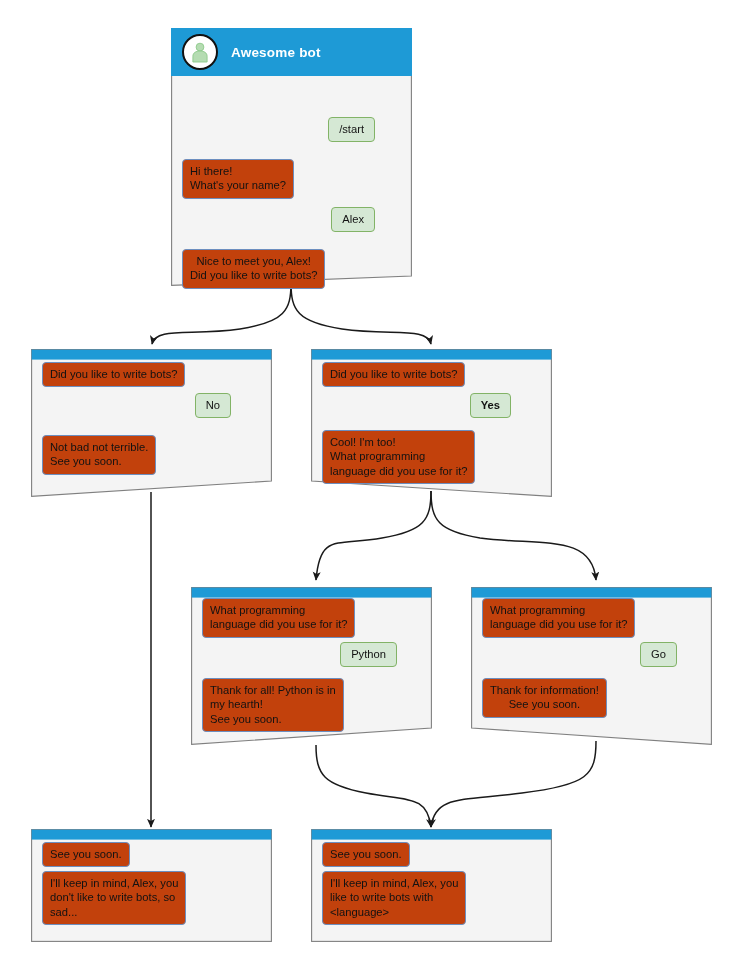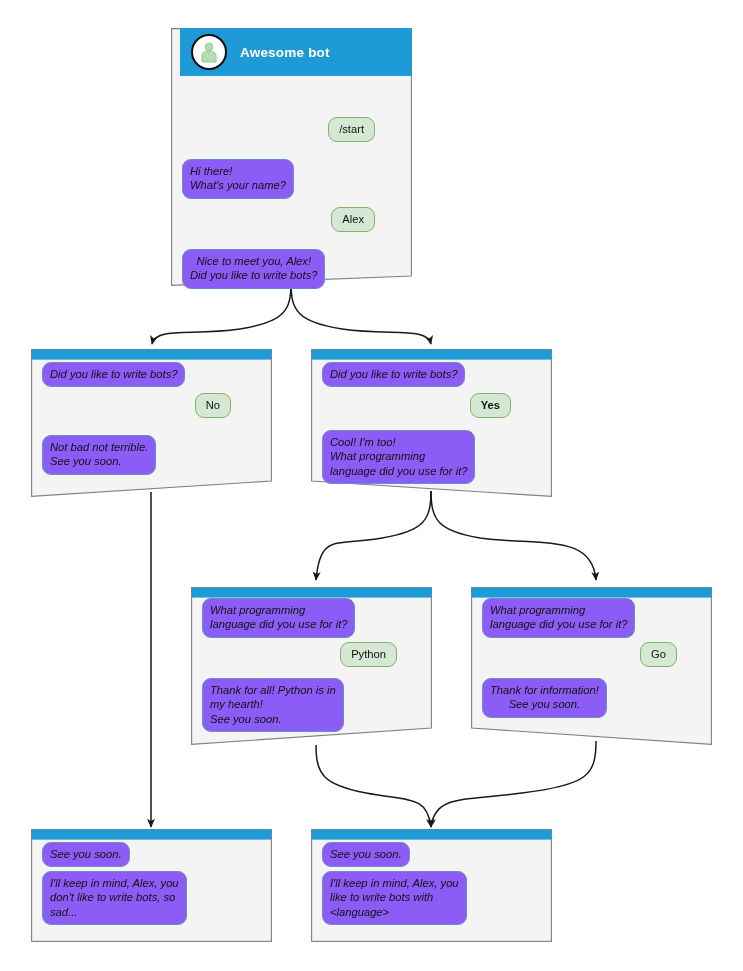--- a/index.html
+++ b/index.html
@@ -11,48 +11,48 @@
   #canvas{position:absolute;left:0;top:0;width:743px;height:971px;}
   #edges{position:absolute;left:0;top:0;width:743px;height:971px;pointer-events:none;}
 
   
   .card{position:absolute;}
   .card-shape{position:absolute;left:0;top:0;width:100%;height:100%;}
   .card-inner{position:absolute;left:0;top:0;width:100%;height:100%;}
 
   
   .root-head{
-    position:absolute;left:9px;top:0;right:0;height:48px;background:#1e9ad6;
+    position:absolute;left:0;top:0;right:0;height:48px;background:#1e9ad6;
     display:flex;align-items:center;box-sizing:border-box;padding-left:11px;
   }
   .avatar{
     width:36px;height:36px;border-radius:50%;background:#ffffff;
     border:2px solid #111111;box-sizing:border-box;
     display:flex;align-items:center;justify-content:center;flex:0 0 auto;
   }
   .bot-title{
     color:#ffffff;font-size:13.5px;font-weight:bold;margin-left:13px;
     letter-spacing:.2px;white-space:nowrap;
   }
   .row{display:flex;position:absolute;}
   .row.left{left:11px;}
   .row.right{right:0;}
 
   .bubble{
     box-sizing:border-box;
-    border-radius:9px;
+    border-radius:4px;
     padding:4px 7px 5px 7px;
     font-size:11.2px;
     line-height:14.3px;
     color:#121212;
     white-space:pre-line;
     border-width:1px;border-style:solid;
     display:inline-block;
   }
-  .bubble.bot{background:#8b5cf6;border-color:#6c8ebf;font-style:italic;}
+  .bubble.bot{background:#c2410c;border-color:#6c8ebf;}
   .bubble.user{background:#d5e8d4;border-color:#82b366;}
   .bubble.user{padding:4px 10px 5px 10px;}
 </style>
 </head>
 <body>
 
 <div id="canvas">
 
   <svg id="edges" viewBox="0 0 743 971" xmlns="http://www.w3.org/2000/svg">
     <defs>

